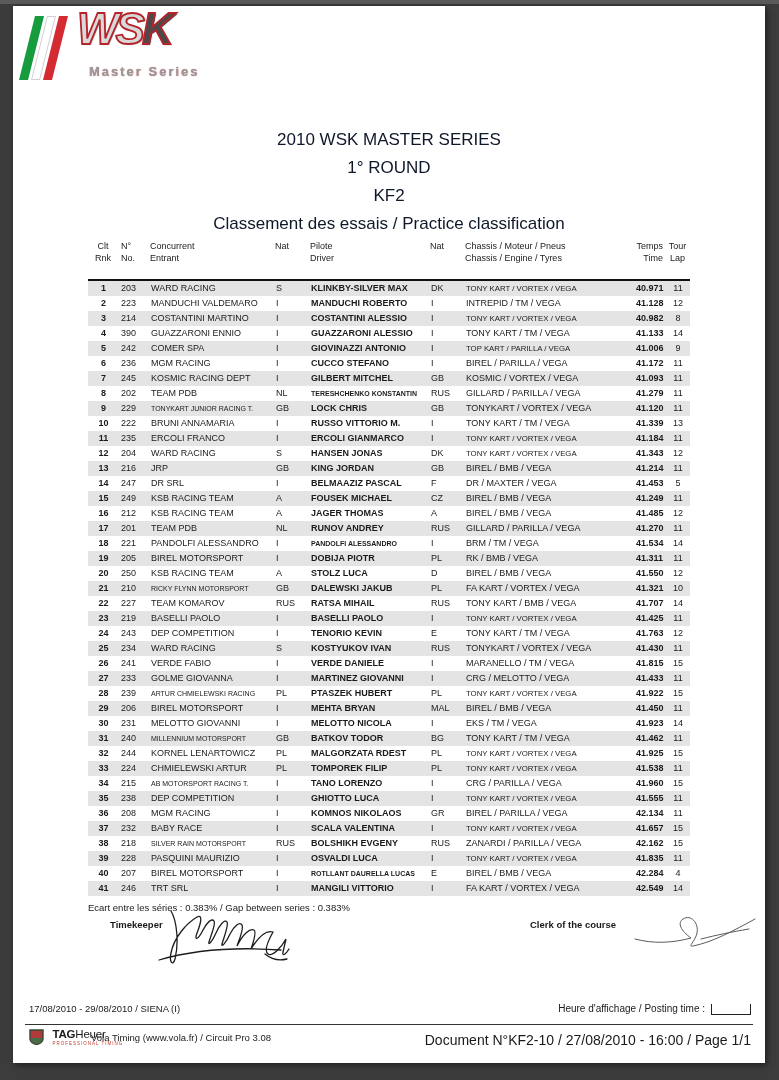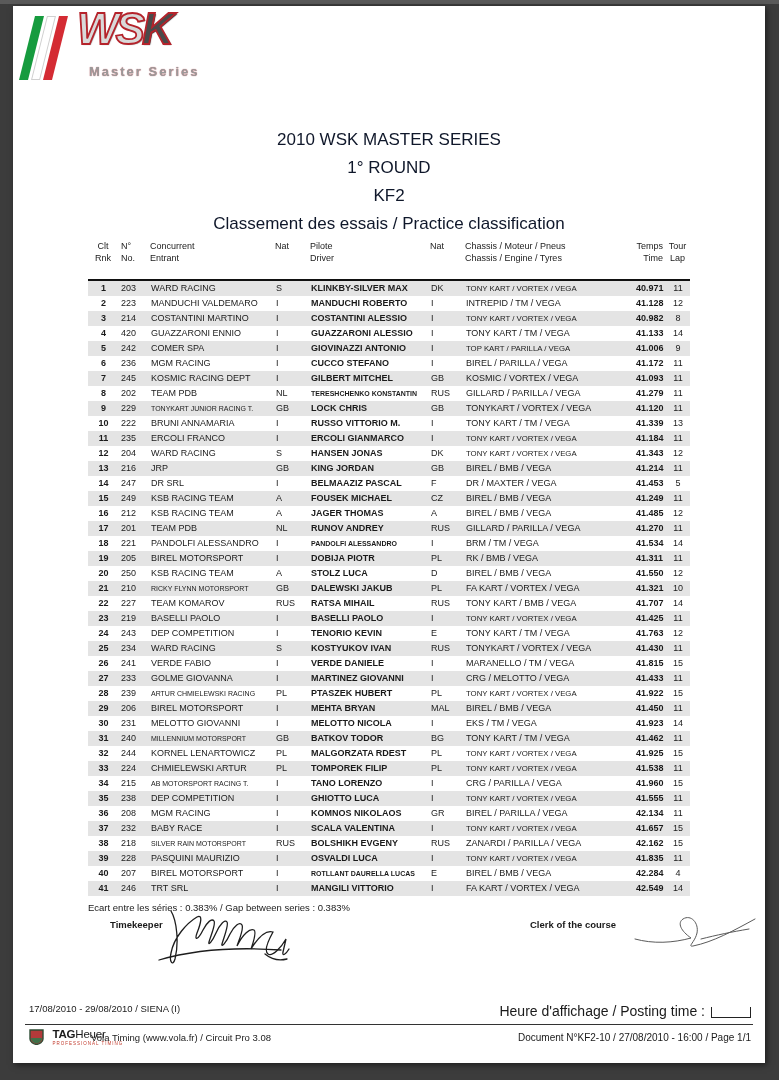--- a/index.html
+++ b/index.html
@@ -39,31 +39,31 @@
 
   .gap-note { position:absolute; left:75px; top:896px; font-size:9.5px; color:#1a1a1a; }
 
   .sig-label { position:absolute; font-size:9.5px; font-weight:bold; color:#1a1a1a; }
   .sig-tk-label { left:97px; top:913px; }
   .sig-clerk-label { left:517px; top:913px; }
   .sig-tk { position:absolute; left:140px; top:897px; }
   .sig-clerk { position:absolute; left:618px; top:905px; }
 
   .foot-date { position:absolute; left:16px; top:997px; font-size:9.5px; color:#1a1a1a; }
-  .foot-post { position:absolute; right:14px; top:997px; font-size:14px; color:#1a1a1a; }
+  .foot-post { position:absolute; right:14px; top:997px; font-size:10px; color:#1a1a1a; }
   .post-box { display:inline-block; width:40px; height:11px; border-left:1.5px solid #222; border-right:1.5px solid #222; border-bottom:1.5px solid #222; margin-left:6px; vertical-align:middle; }
   .foot-line { position:absolute; left:12px; top:1018px; width:728px; border-top:1.5px solid #333; }
   .tag-logo { position:absolute; left:16px; top:1023px; height:20px; }
   .tag-shield { display:inline-block; vertical-align:middle; margin-right:4px; }
   .tag-text { display:inline-block; vertical-align:middle; line-height:10px; }
   .tag-main { font-size:11.5px; color:#1a1a1a; letter-spacing:-0.2px; }
   .tag-main b { font-weight:bold; }
   .tag-sub { font-size:4.5px; color:#c0392b; letter-spacing:1px; }
   .vola { position:absolute; left:78px; top:1026px; font-size:9.5px; color:#1a1a1a; }
-  .doc-info { position:absolute; right:14px; top:1026px; font-size:10px; color:#1a1a1a; }
+  .doc-info { position:absolute; right:14px; top:1026px; font-size:14px; color:#1a1a1a; }
 </style>
 </head>
 <body>
 
 <div class="top-strip"></div>
 
 <div class="page">
 
   <div class="logo">
     <div class="flag">
@@ -163,21 +163,21 @@
           <td class="c-entrant">COSTANTINI MARTINO</td>
           <td class="c-nat1">I</td>
           <td class="c-driver c-driver">COSTANTINI ALESSIO</td>
           <td class="c-nat2">I</td>
           <td class="c-chassis mid-txt">TONY KART / VORTEX / VEGA</td>
           <td class="c-time">40.982</td>
           <td class="c-lap">8</td>
         </tr>
         <tr>
           <td class="c-rank">4</td>
-          <td class="c-no">420</td>
+          <td class="c-no">390</td>
           <td class="c-entrant">GUAZZARONI ENNIO</td>
           <td class="c-nat1">I</td>
           <td class="c-driver c-driver">GUAZZARONI ALESSIO</td>
           <td class="c-nat2">I</td>
           <td class="c-chassis">TONY KART / TM / VEGA</td>
           <td class="c-time">41.133</td>
           <td class="c-lap">14</td>
         </tr>
         <tr>
           <td class="c-rank">5</td>

